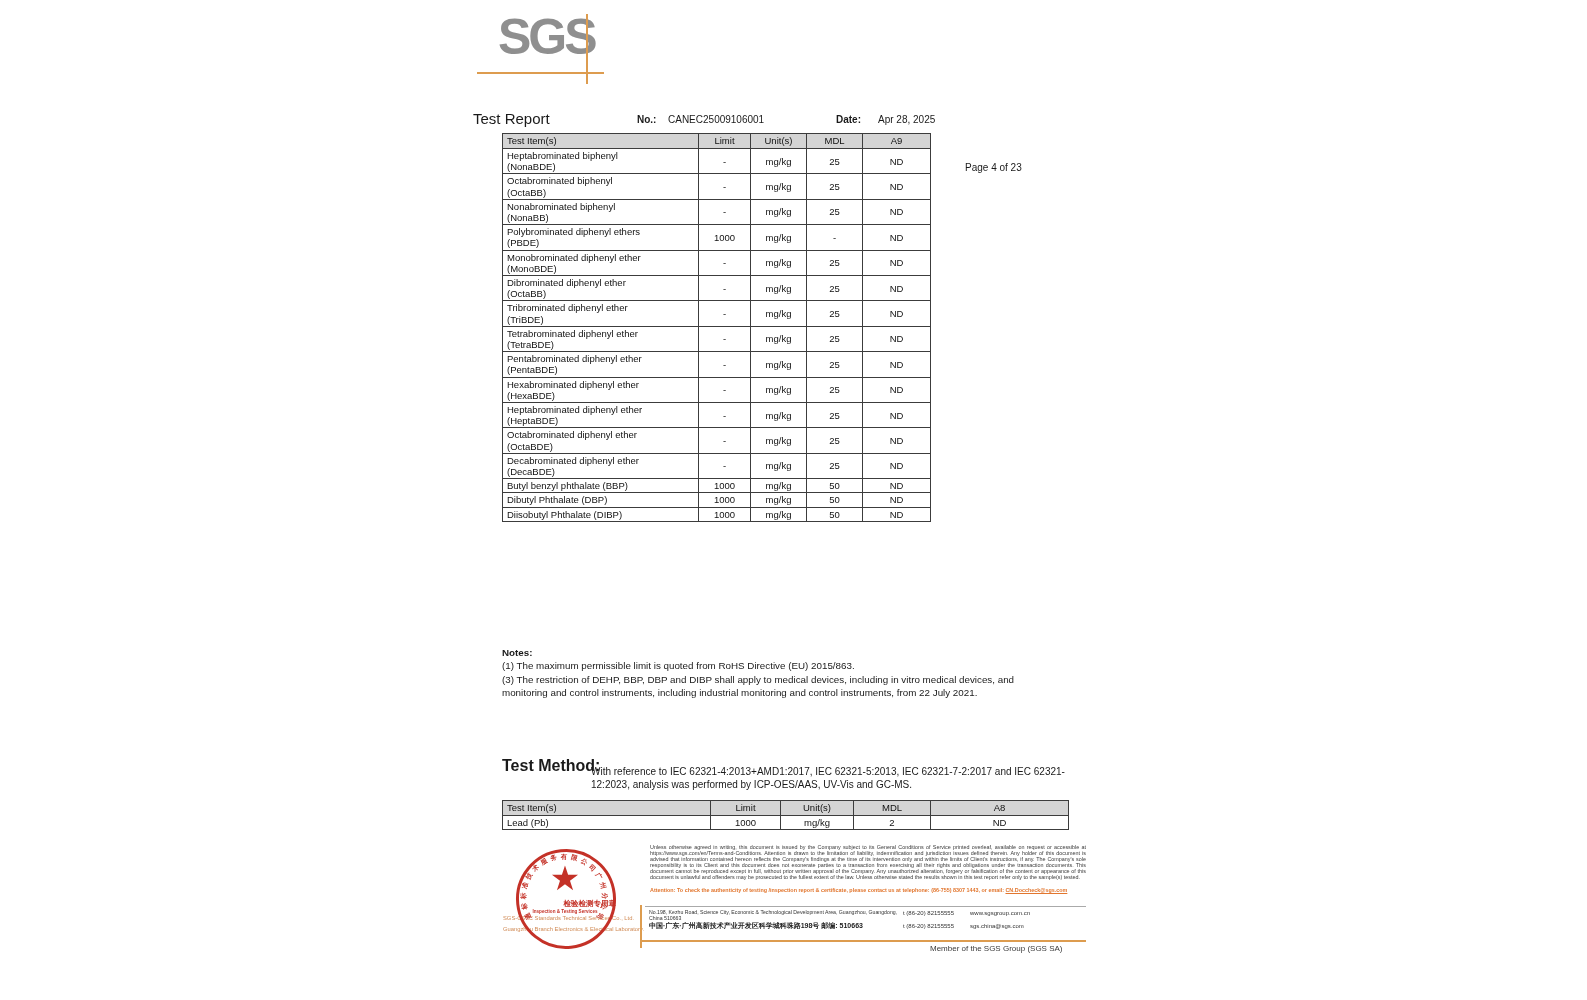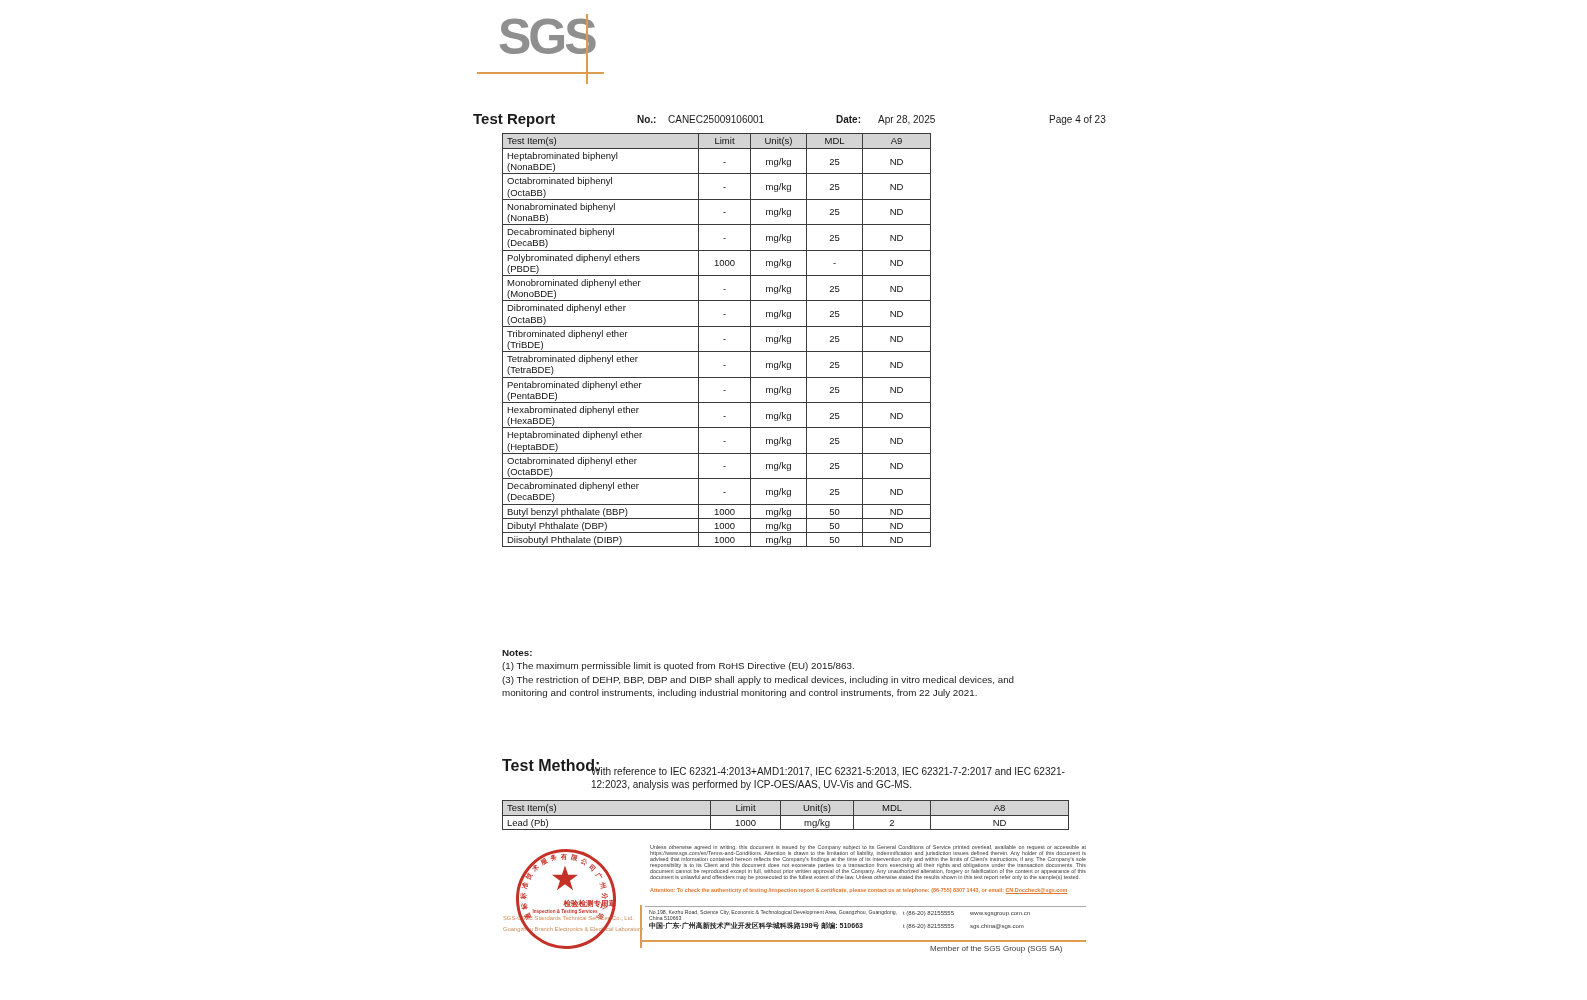--- a/index.html
+++ b/index.html
@@ -9,28 +9,28 @@
   }
   .abs{position:absolute;}
 
   
   .logo-text{left:498px;top:12px;font-size:50px;font-weight:bold;color:#8f8f8f;
     letter-spacing:-3px;line-height:1;}
   .logo-underline{left:477px;top:72px;width:127px;height:2px;background:#dd9c4f;}
   .logo-vline{left:586px;top:14px;width:2px;height:70px;background:#dd9c4f;}
 
   
-  .report-title{left:473px;top:110px;font-size:15px;font-weight:bold;}
+  .report-title{left:473px;top:110px;font-size:15px;font-weight:normal;}
   .hdr-sm{font-size:10px;top:114px;}
   .hdr-bold{font-weight:bold;}
   .no-label{left:637px;}
   .no-value{left:668px;}
   .date-label{left:836px;}
   .date-value{left:878px;}
-  .page-info{left:1049px;}
+  .page-info{left:965px;margin-top:48px;}
 
   
   table{border-collapse:collapse;table-layout:fixed;font-size:9.5px;color:#111;}
   th,td{border:1px solid #3c3c3c;padding:1px 4px;line-height:1.18;}
   th{background:#d4d4d4;font-weight:normal;text-align:center;height:12px;}
   th.h-item{text-align:left;}
   td.c-item{text-align:left;}
   td.c-center,th{text-align:center;}
   td.c-center{text-align:center;}
   .results-table{left:502px;top:133px;width:428px;}
@@ -128,30 +128,20 @@
         </td>
         <td class="c-center">-</td>
         <td class="c-center">mg/kg</td>
         <td class="c-center">25</td>
         <td class="c-center">ND</td>
       </tr>
       <tr>
         <td class="c-item">
           <div>Nonabrominated biphenyl</div>
           <div>(NonaBB)</div>
-        </td>
-        <td class="c-center">-</td>
-        <td class="c-center">mg/kg</td>
-        <td class="c-center">25</td>
-        <td class="c-center">ND</td>
-      </tr>
-      <tr>
-        <td class="c-item">
-          <div>Decabrominated biphenyl</div>
-          <div>(DecaBB)</div>
         </td>
         <td class="c-center">-</td>
         <td class="c-center">mg/kg</td>
         <td class="c-center">25</td>
         <td class="c-center">ND</td>
       </tr>
       <tr>
         <td class="c-item">
           <div>Polybrominated diphenyl ethers</div>
           <div>(PBDE)</div>

